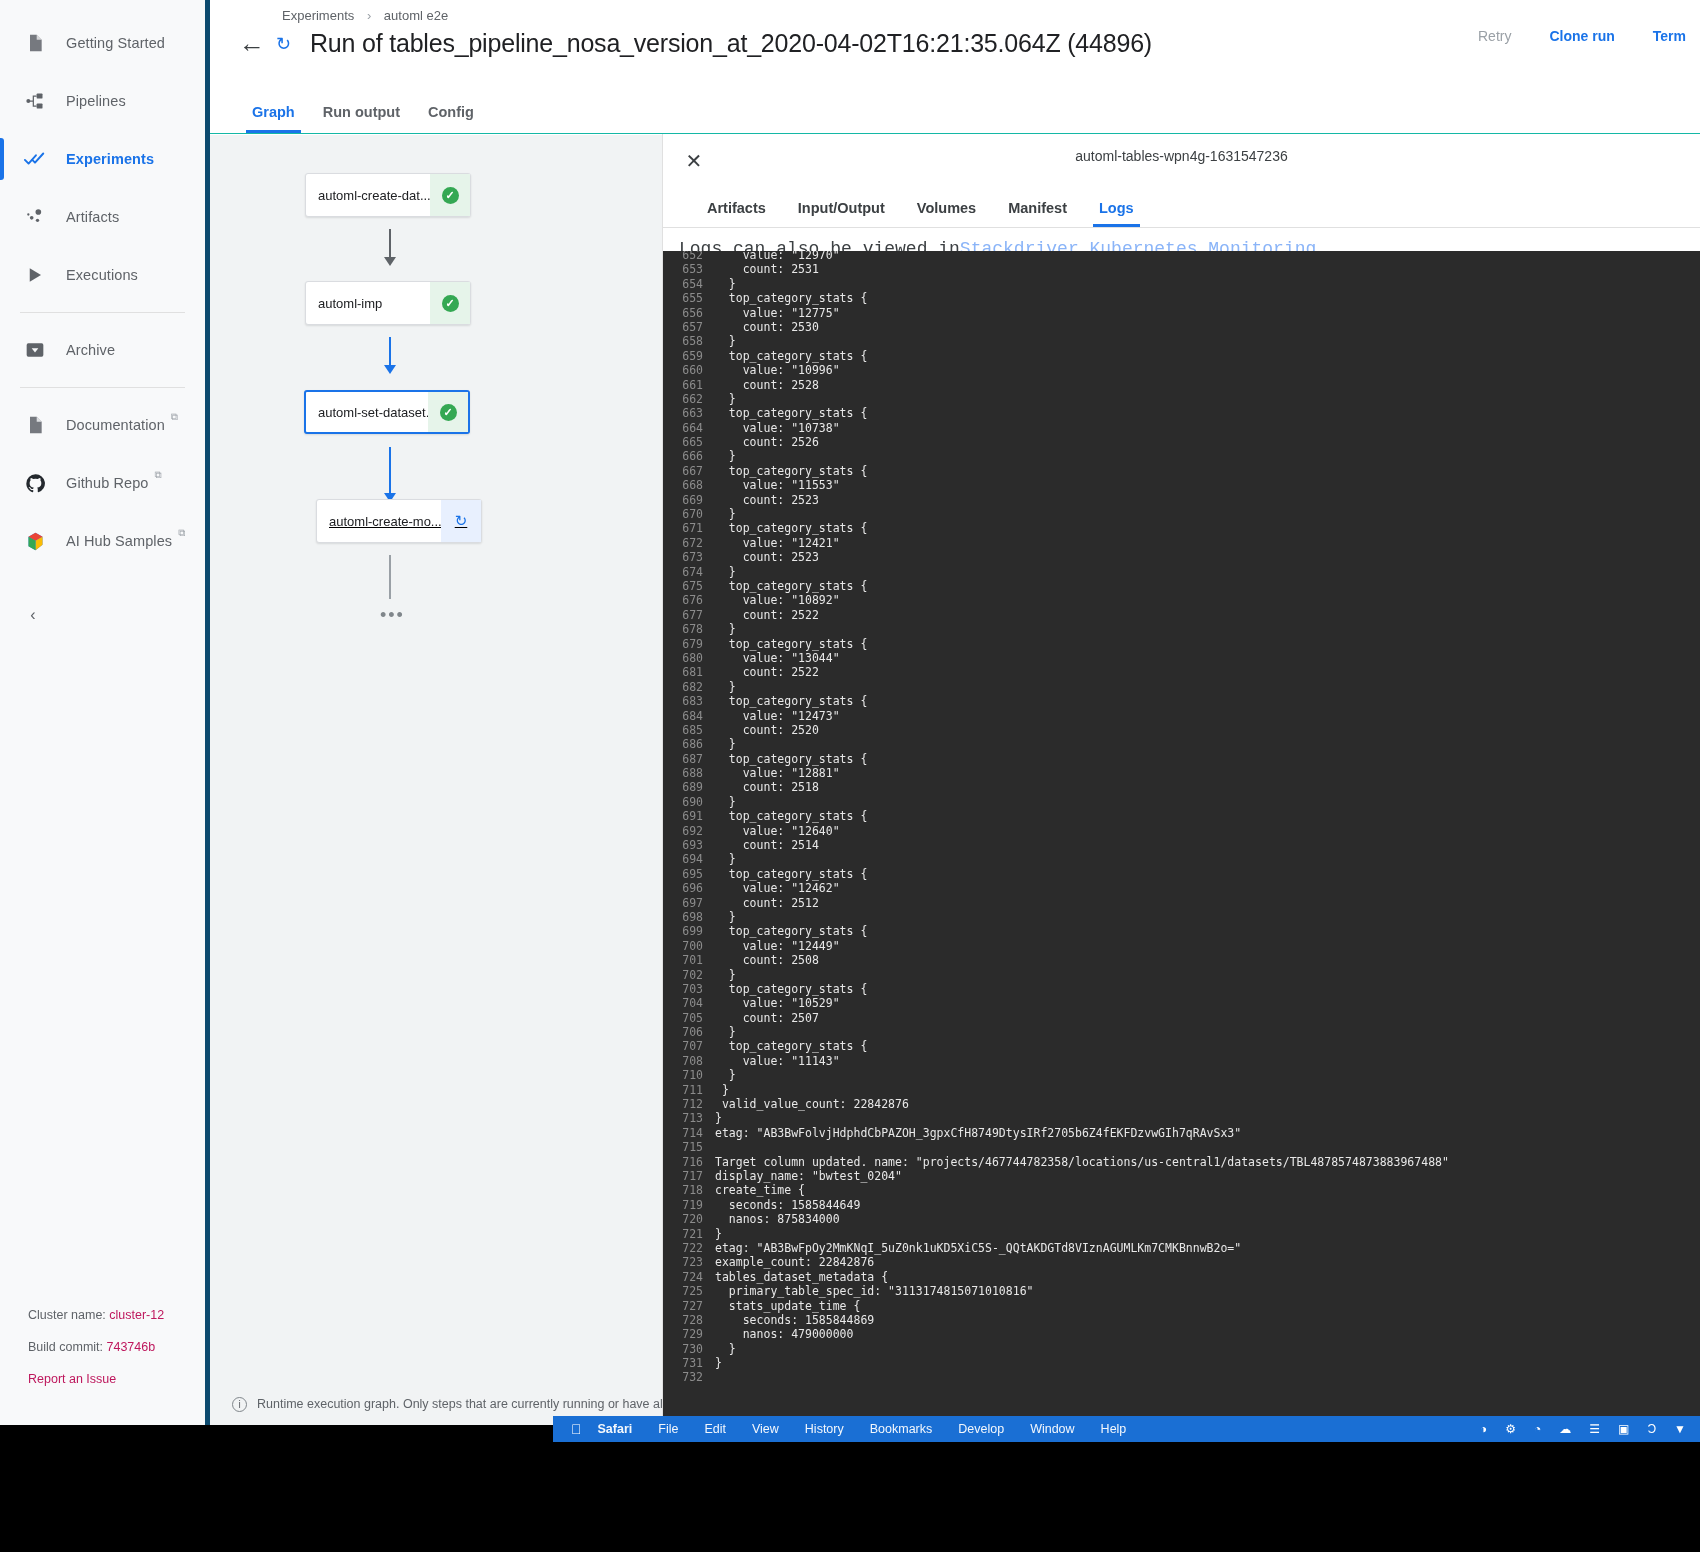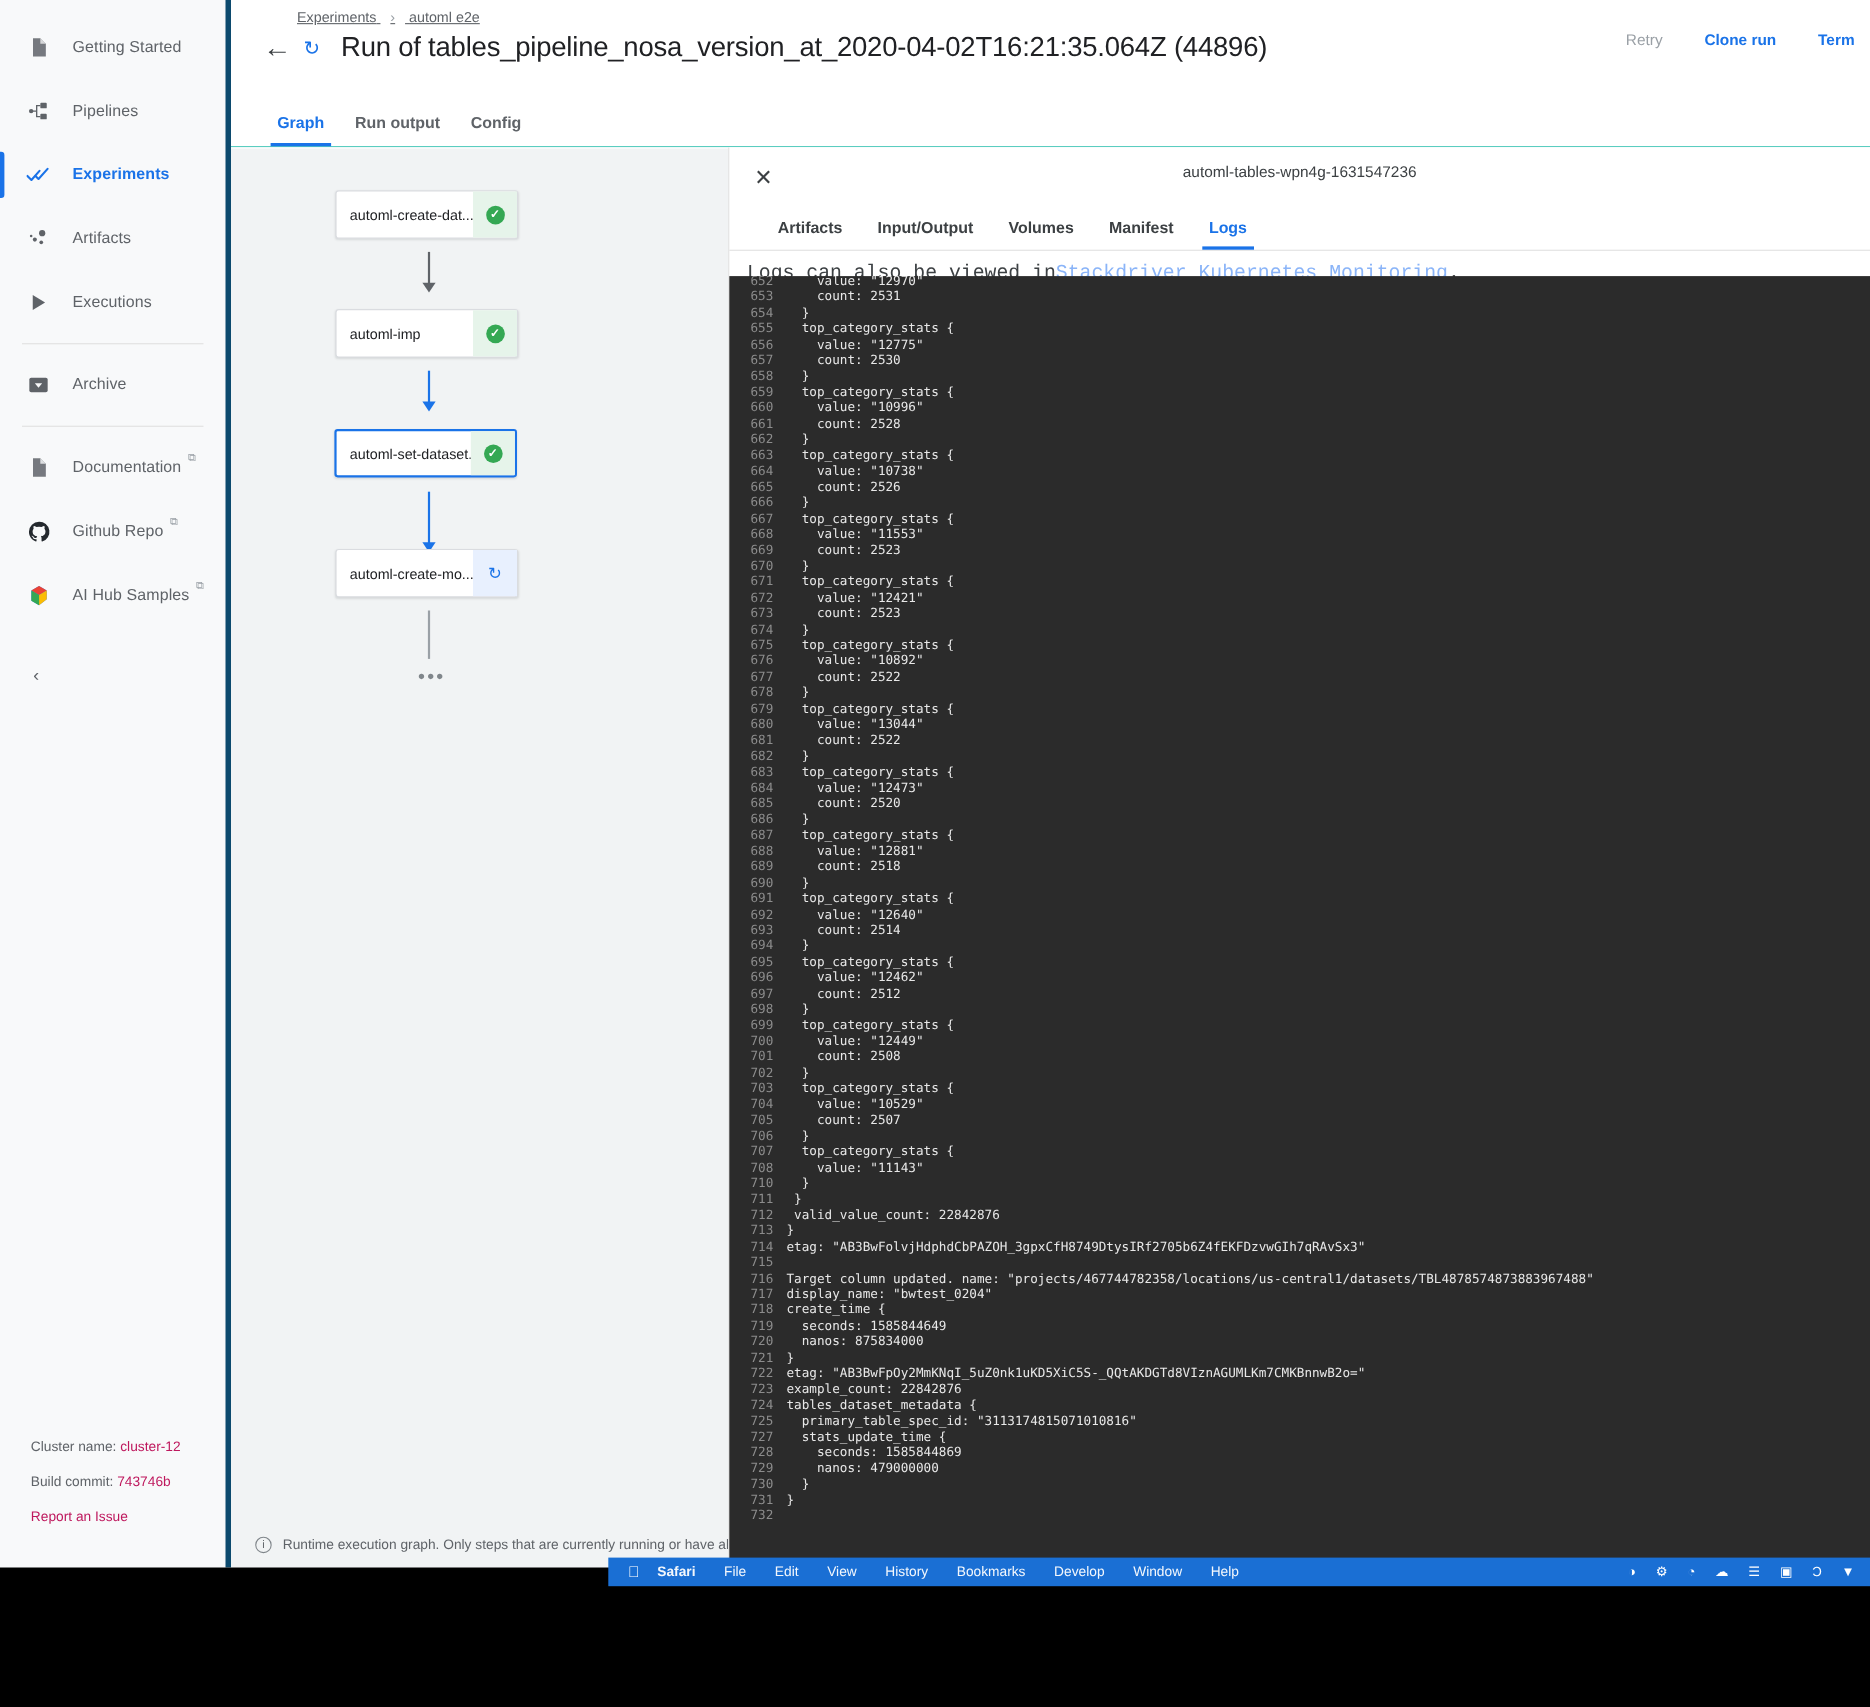--- a/index.html
+++ b/index.html
@@ -47,22 +47,22 @@
   }
   .side-foot a { color:#be185d; text-decoration: none; }
   .side-foot .row { white-space: nowrap; }
 
   
   .header {
     position: absolute; left: 210px; top: 0; width: 1490px; height: 88px;
     background: #fff;
   }
   .breadcrumb {
-    position: absolute; left: 60px; top: 8px;
-    font-size: 13px; color: #5f6368; text-decoration: underline;
+    position: absolute; left: 72px; top: 8px;
+    font-size: 13px; color: #5f6368;
   }
   .breadcrumb .crumb { cursor: pointer; }
   .breadcrumb .sep { margin: 0 9px; color: #9aa0a6; }
   .title-row { position: absolute; left: 24px; top: 28px; display: flex; align-items: center; }
   .back-arrow { font-size: 26px; color:#3c4043; cursor:pointer; width:36px; text-align:center; }
   .run-spinner {
     width: 20px; height: 20px; margin: 0 14px 0 6px;
     color: #1a73e8; font-size: 18px; line-height: 20px;
   }
   .run-title { font-size: 25px; color: #202124; white-space: nowrap; letter-spacing: -0.2px; }
@@ -378,21 +378,21 @@
 
     <div class="node ok selected" style="left:94px; top:255px;">
       <span class="nlabel">automl-set-dataset...</span>
       <span class="nstatus">
         <span class="check-circle">✓</span>
       </span>
     </div>
     <div class="edge blue" style="left:179px; top:312px; height:50px;"></div>
     <div class="arrowhead blue" style="left:174px; top:358px;"></div>
 
-    <div class="node run" style="left:95px; top:364px;">
+    <div class="node run" style="left:106px; top:364px;text-decoration:underline;">
       <span class="nlabel">automl-create-mo...</span>
       <span class="nstatus">
         <span class="spin-circle">↻</span>
       </span>
     </div>
     <div class="edge gray" style="left:179px; top:420px; height:44px; background:#9aa0a6;"></div>
     <div class="dots" style="left:170px; top:470px;">•••</div>
 
     <div class="graph-footer">
       <span class="info-ico">i</span>

